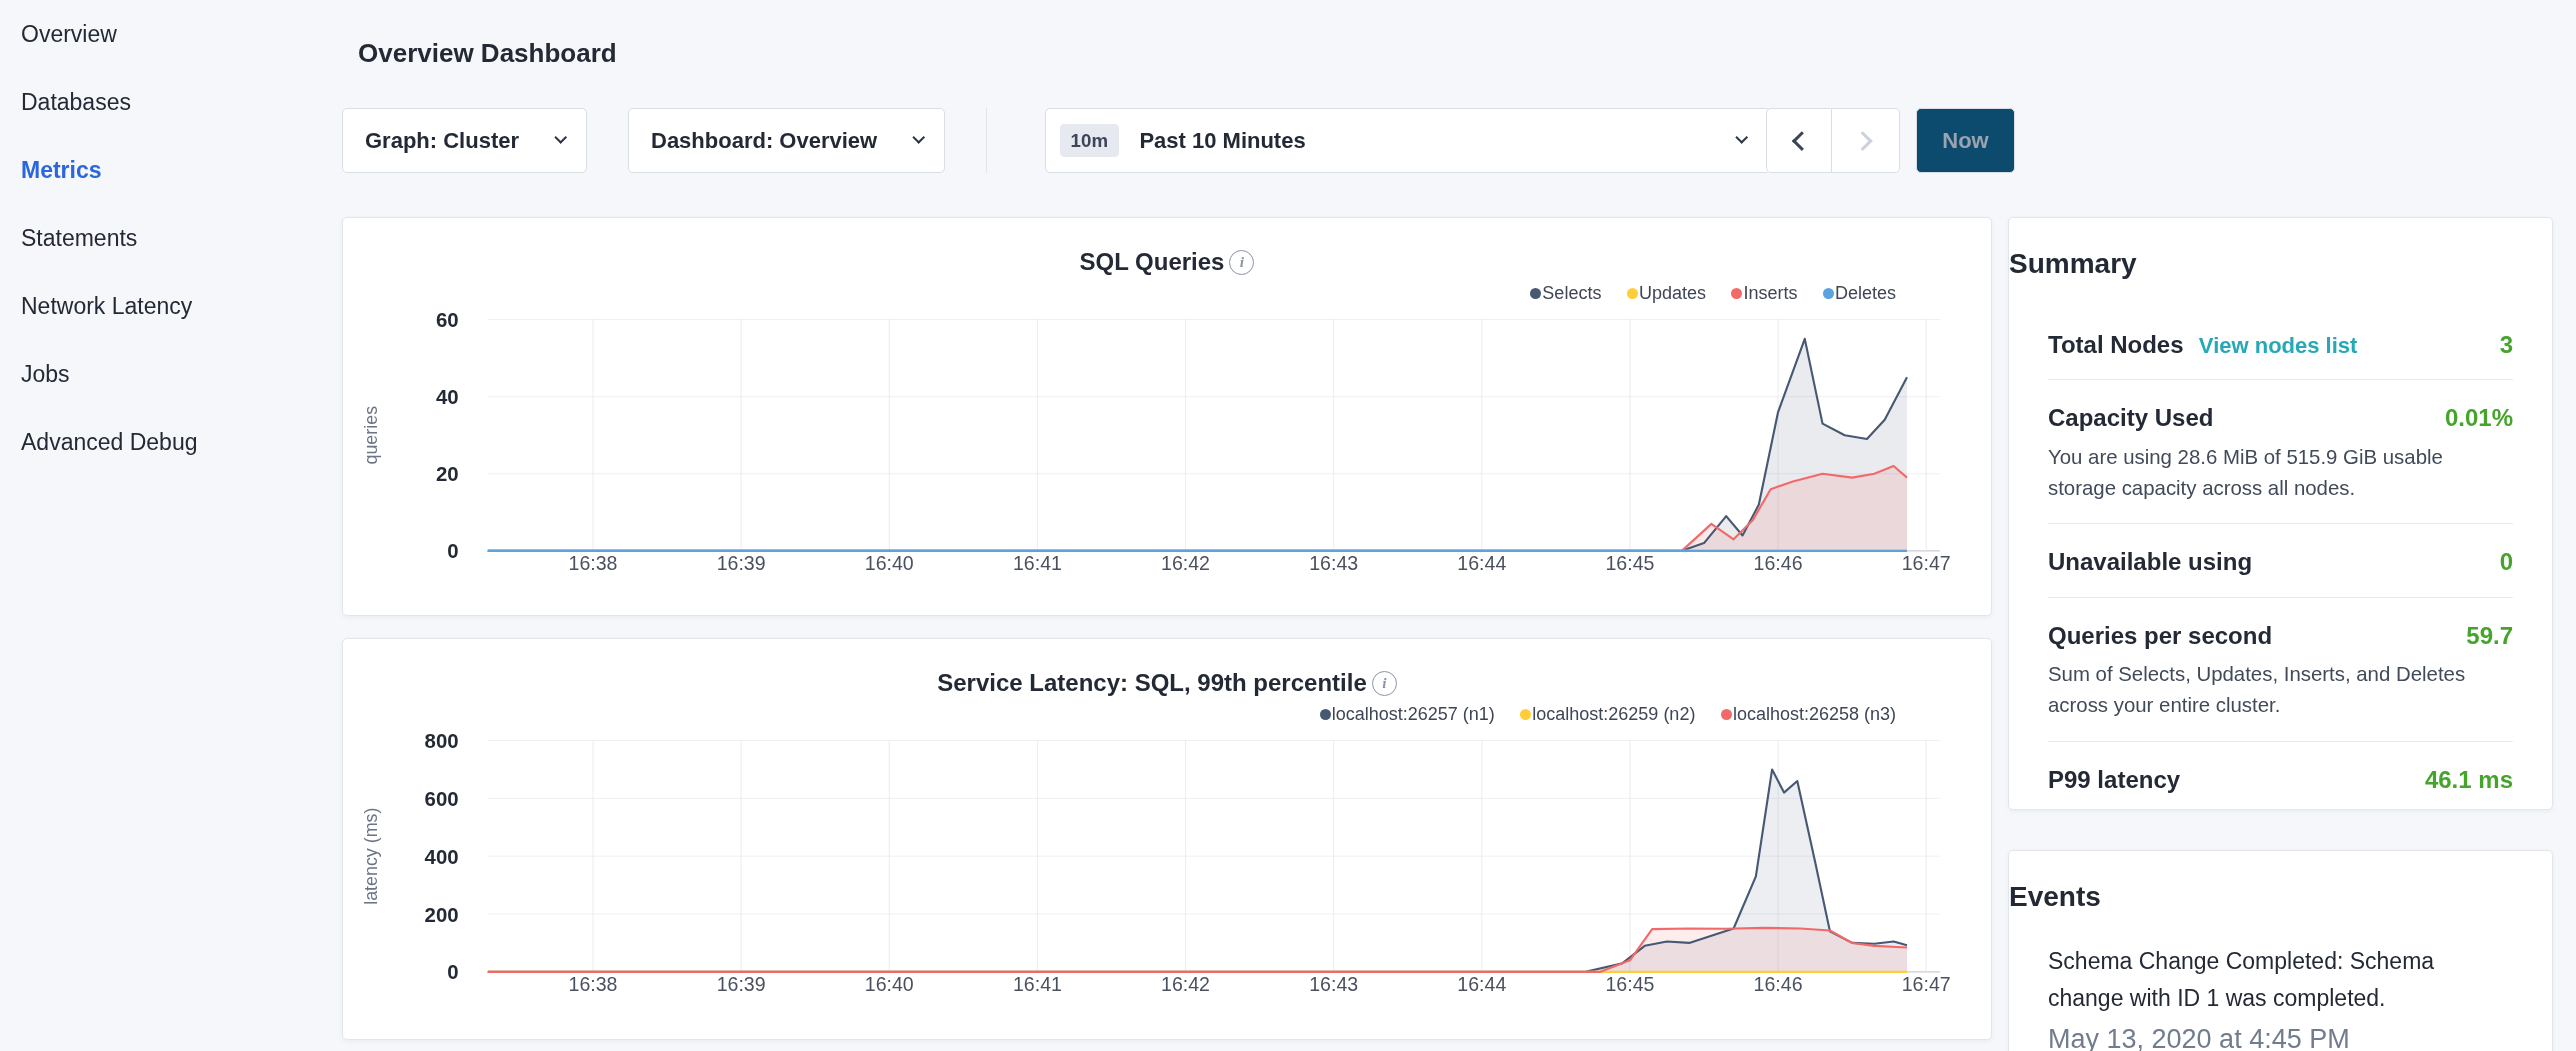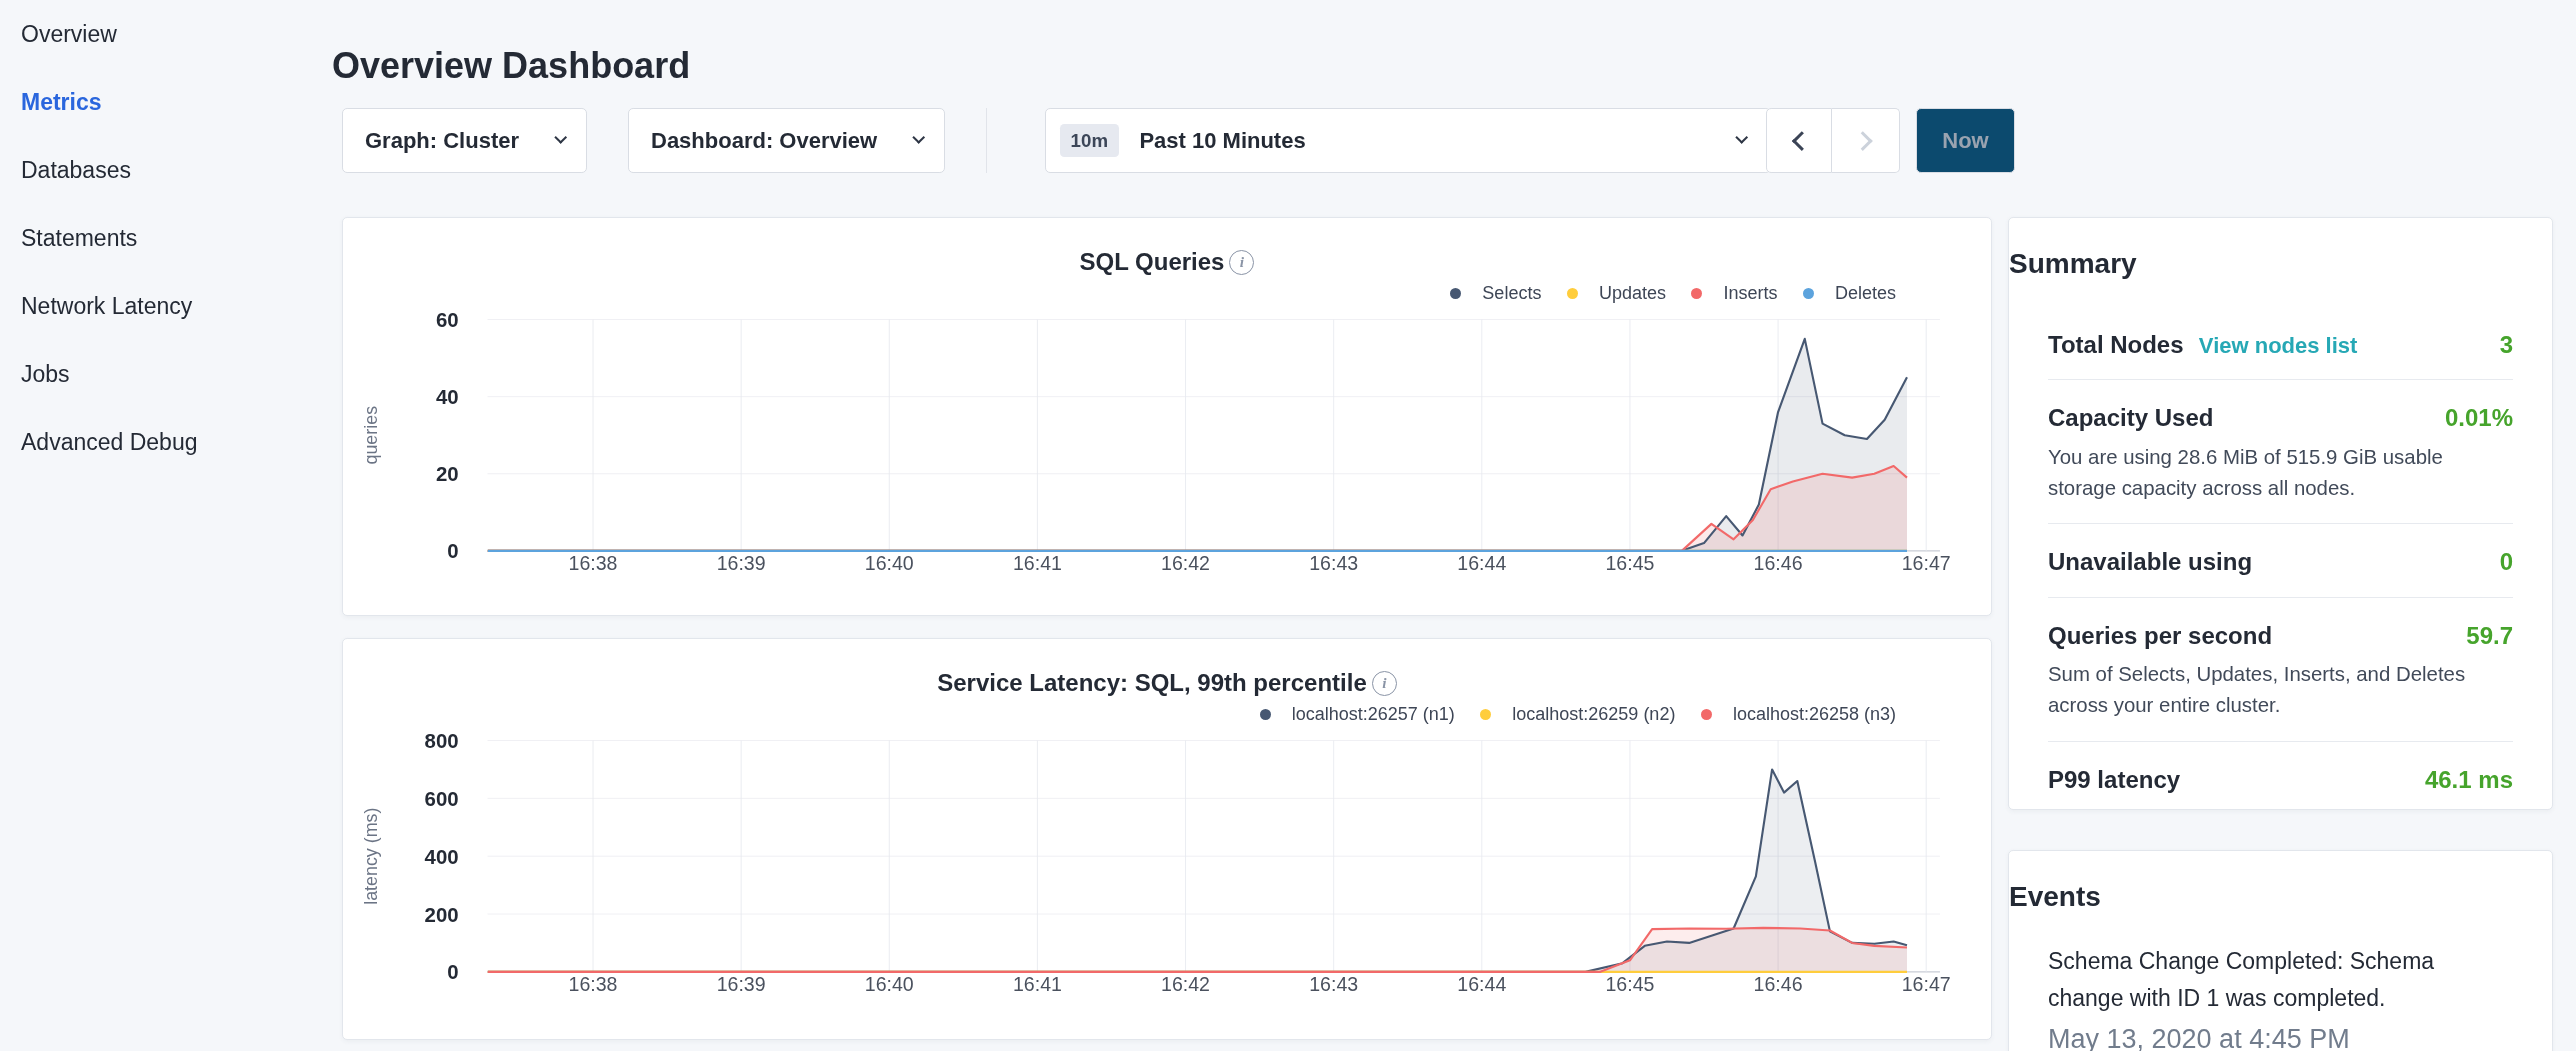--- a/index.html
+++ b/index.html
@@ -14,21 +14,21 @@
     width:2576px;height:1051px;overflow:hidden;position:relative;
     background:#f5f7fa;color:var(--text);
     font-family:"Liberation Sans",sans-serif;
   }
   
   .sidebar{position:absolute;left:0;top:0;width:342px;padding-top:0}
   .nav-item{height:68px;display:flex;align-items:center;padding-left:21px;
     font-size:23px;color:var(--text);cursor:pointer}
   .nav-item.active{color:var(--nav-active);font-weight:700}
   
-  .page-title{position:absolute;left:332px;top:20.4px;font-size:36px;font-weight:600}
+  .page-title{position:absolute;left:358px;top:20.4px;font-size:26px;font-weight:600}
   
   .controls{position:absolute;left:342px;top:108px;width:1726px;height:69px}
   .ctl{position:absolute;top:0;height:65px;background:#fff;border:0.9px solid #d9dde4;
     border-radius:5.1px;display:flex;align-items:center;font-weight:700;font-size:22px;
     cursor:pointer;color:var(--text)}
   #graph-btn{left:0;width:245px;padding:0 20.4px 0 22px;justify-content:space-between}
   #dash-btn{left:286px;width:317px;padding:0 20.4px 0 22px;justify-content:space-between}
   .vdiv{position:absolute;left:644px;top:0;width:0.9px;height:65px;background:#e1e4ea}
   #time-btn{left:703px;width:726px;padding:0 24px 0 13.6px}
   .time-badge{background:#e6e9f0;border-radius:4.3px;padding:5.1px 11px;font-size:18.7px;
@@ -52,21 +52,21 @@
   #summary-card{left:2008px;top:217px;width:545px;height:593px}
   #events-card{left:2008px;top:850px;width:545px;height:255px}
   
   .chart-title-row{display:flex;justify-content:center;align-items:center;gap:5px;
     margin-top:27px;height:34px;font-size:24px;font-weight:600}
   .info{width:25px;height:25px;border:1.7px solid #8a94a6;border-radius:50%;color:#8a94a6;
     font-size:15.3px;font-style:italic;font-family:"Liberation Serif",serif;display:flex;
     align-items:center;justify-content:center;font-weight:700;cursor:pointer;flex:none}
   .legend{display:flex;justify-content:flex-end;align-items:center;gap:25.5px;height:25.5px;
     padding-right:95px;margin-top:1.7px}
-  .leg-item{display:flex;align-items:center;gap:21px;font-size:18px;color:#3e4656}
+  .leg-item{display:flex;align-items:center;gap:1px;font-size:18px;color:#3e4656}
   .dot{width:11px;height:11px;border-radius:50%;flex:none}
   svg.plot{display:block;margin-top:3.4px}
   svg.plot text{font-family:"Liberation Sans",sans-serif}
   .ytick{font-size:24px;font-weight:700;fill:#242a35}
   .xtick{font-size:23px;fill:#4a515e}
   .ylab{font-size:21px;fill:#6b7485}
   
   .panel-title{text-align:left;font-size:28px;font-weight:700;margin-top:29px;line-height:34px}
   .sum-rows{margin-top:25.5px}
   .srow{margin:0 39px;padding:22px 0 19.6px;border-bottom:0.9px solid #e7eaef}
@@ -79,22 +79,22 @@
   .srow-desc{font-size:20.4px;line-height:31px;color:#414a59;margin-top:8.5px}
   
   .event-text{margin:29px 39px 0;font-size:23px;line-height:37px}
   .event-time{margin:6.8px 39px 0;font-size:27px;color:#717c8c}
 </style>
 </head>
 <body>
 
 <nav class="sidebar">
   <div class="nav-item">Overview</div>
+  <div class="nav-item">Databases</div>
   <div class="nav-item active">Metrics</div>
-  <div class="nav-item">Databases</div>
   <div class="nav-item">Statements</div>
   <div class="nav-item">Network Latency</div>
   <div class="nav-item">Jobs</div>
   <div class="nav-item">Advanced Debug</div>
 </nav>
 
 <h1 class="page-title">Overview Dashboard</h1>
 
 <div class="controls">
   <button class="ctl" id="graph-btn">

